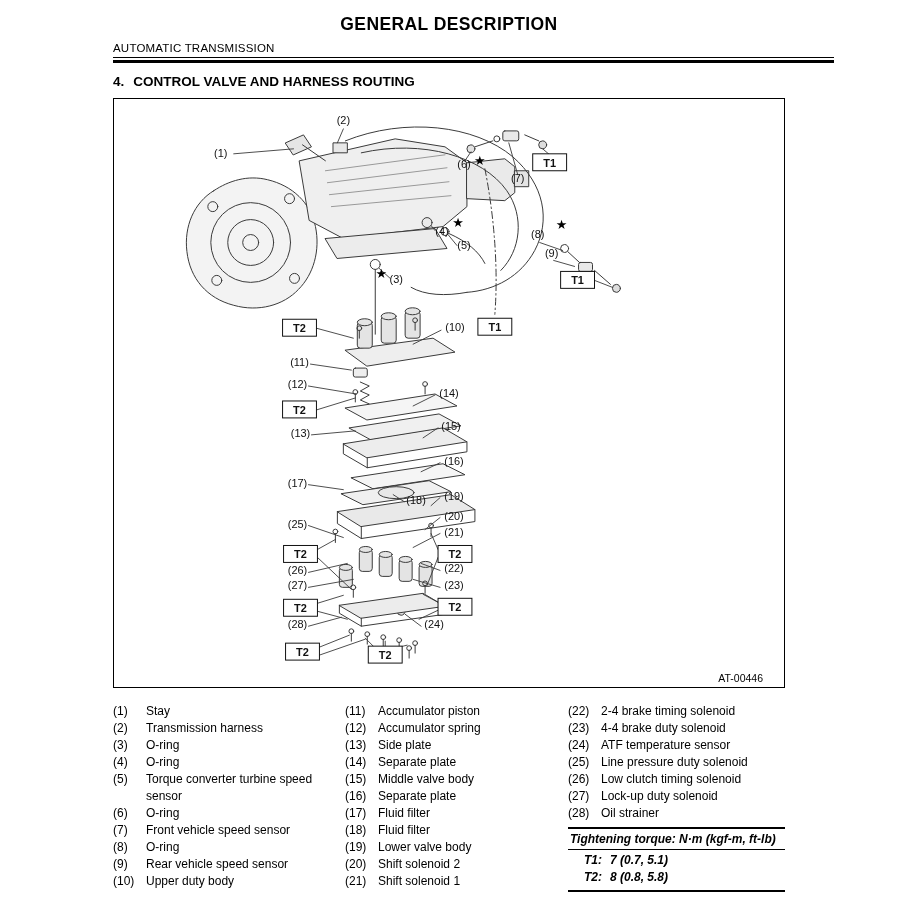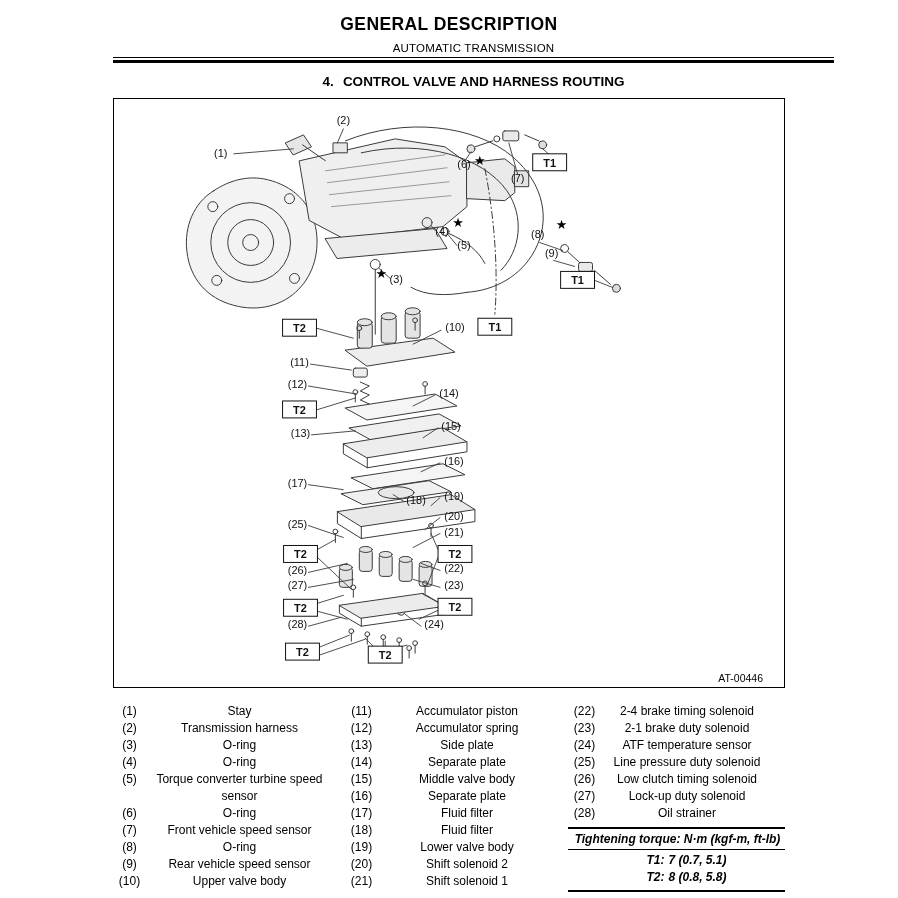--- a/index.html
+++ b/index.html
@@ -2,21 +2,21 @@
 <html><head>
 <meta charset="utf-8">
 <style>
   * { margin:0; padding:0; box-sizing:border-box; }
   html,body { width:898px; height:898px; background:#fff; color:#000;
     font-family:"Liberation Sans", sans-serif; }
   .page { position:relative; width:898px; height:898px; overflow:hidden; }
 
   .title { text-align:center; font-size:17.5px; font-weight:bold; letter-spacing:.4px; padding-top:14px; }
 
-  .content { width:721px; margin-left:113px;text-align:center; }
+  .content { width:721px; margin-left:113px; }
 
   .section-label { font-size:11.5px; margin-top:7px; letter-spacing:.2px; }
   .rule-thin  { height:1px; background:#000; margin-top:3px; }
   .rule-thick { height:3px; background:#000; margin-top:2px; }
 
   .chapter { font-size:13.5px; font-weight:bold; margin-top:11px; }
   .chapter .ch-num { margin-right:9px; }
 
   .figure-box { position:relative; margin-top:9px; width:672px; height:590px; border:1px solid #000; }
   #fig-svg { display:block; width:100%; height:100%; }
@@ -324,21 +324,21 @@
           <div class="legend-row">
             <span class="num">(8)</span>
             <span class="lbl">O-ring</span>
           </div>
           <div class="legend-row">
             <span class="num">(9)</span>
             <span class="lbl">Rear vehicle speed sensor</span>
           </div>
           <div class="legend-row">
             <span class="num">(10)</span>
-            <span class="lbl">Upper valve body</span>
+            <span class="lbl">Upper duty body</span>
           </div>
         </div>
       <div class="legend-col mid">
           <div class="legend-row">
             <span class="num">(11)</span>
             <span class="lbl">Accumulator piston</span>
           </div>
           <div class="legend-row">
             <span class="num">(12)</span>
             <span class="lbl">Accumulator spring</span>
@@ -381,21 +381,21 @@
           </div>
         </div>
       <div class="legend-col last">
         <div>
             <div class="legend-row">
               <span class="num">(22)</span>
               <span class="lbl">2-4 brake timing solenoid</span>
             </div>
             <div class="legend-row">
               <span class="num">(23)</span>
-              <span class="lbl">2-1 brake duty solenoid</span>
+              <span class="lbl">4-4 brake duty solenoid</span>
             </div>
             <div class="legend-row">
               <span class="num">(24)</span>
               <span class="lbl">ATF temperature sensor</span>
             </div>
             <div class="legend-row">
               <span class="num">(25)</span>
               <span class="lbl">Line pressure duty solenoid</span>
             </div>
             <div class="legend-row">

